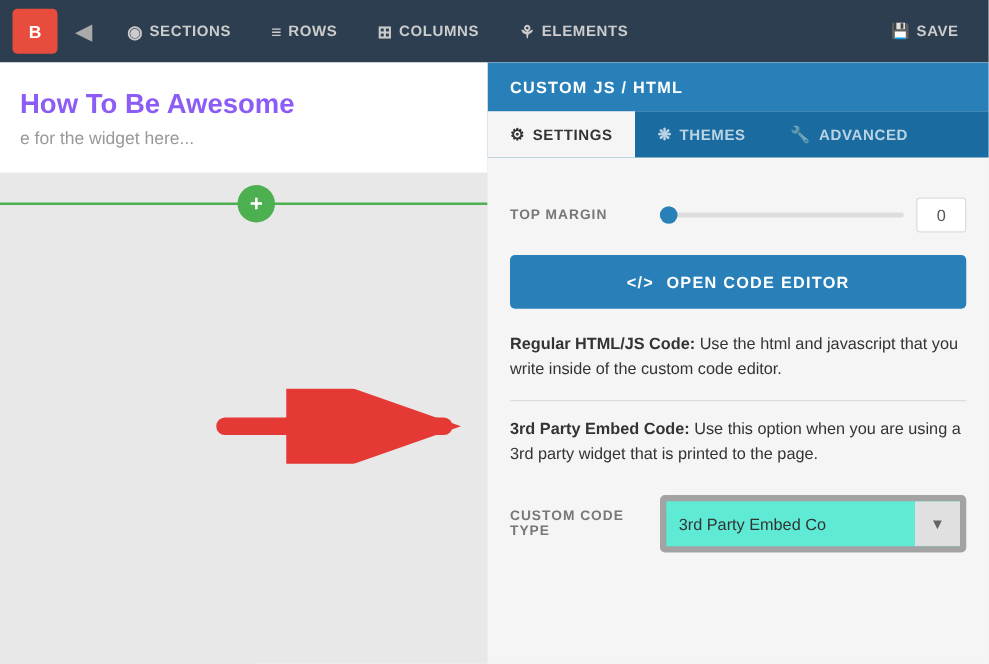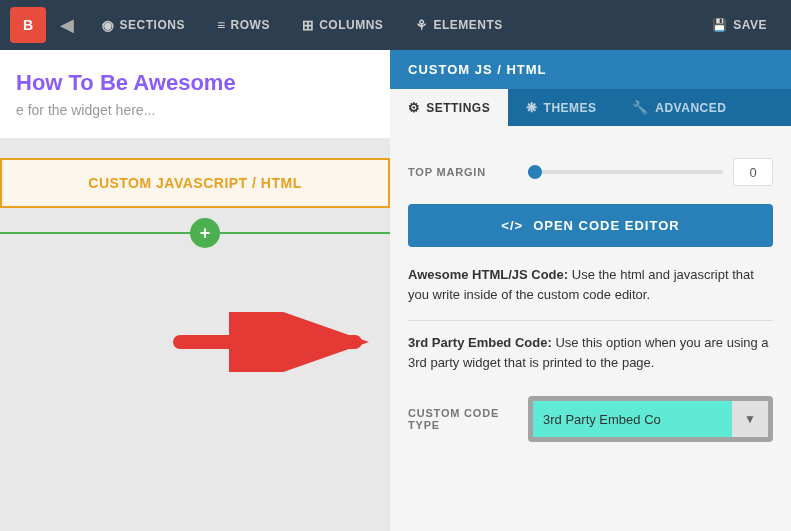--- a/index.html
+++ b/index.html
@@ -370,23 +370,20 @@
   </div>
 </div>
 
 <div class="main-area">
 
   <div class="canvas-area">
     <div class="canvas-content">
       <div class="canvas-title">How To Be Awesome</div>
       <div class="canvas-subtitle">e for the widget here...</div>
     </div>
-    <div class="canvas-widget">
-      <span class="canvas-widget-label">CUSTOM JAVASCRIPT / HTML</span>
-    </div>
     <div class="canvas-add-row">
       <div class="add-circle">
         <span>+</span>
       </div>
     </div>
 
     <div class="arrow-container">
       <svg class="arrow-svg" viewBox="0 0 200 60" xmlns="http://www.w3.org/2000/svg">
         <defs>
           <marker id="arrowhead" markerWidth="10" markerHeight="7" refX="9" refY="3.5" orient="auto">
@@ -432,21 +429,21 @@
         </div>
       </div>
 
       <button class="open-editor-btn">
         <span>&lt;/&gt;</span>
         <span>OPEN CODE EDITOR</span>
       </button>
 
       <div class="desc-section">
         <div class="desc-title">
-          <strong>Awesome HTML/JS Code:</strong>
+          <strong>Regular HTML/JS Code:</strong>
           <span>Use the html and javascript that you write inside of the custom code editor.</span>
         </div>
       </div>
 
       <div class="divider"></div>
 
       <div class="desc-section">
         <div class="desc-title">
           <strong>3rd Party Embed Code:</strong>
           <span>Use this option when you are using a 3rd party widget that is printed to the page.</span>

